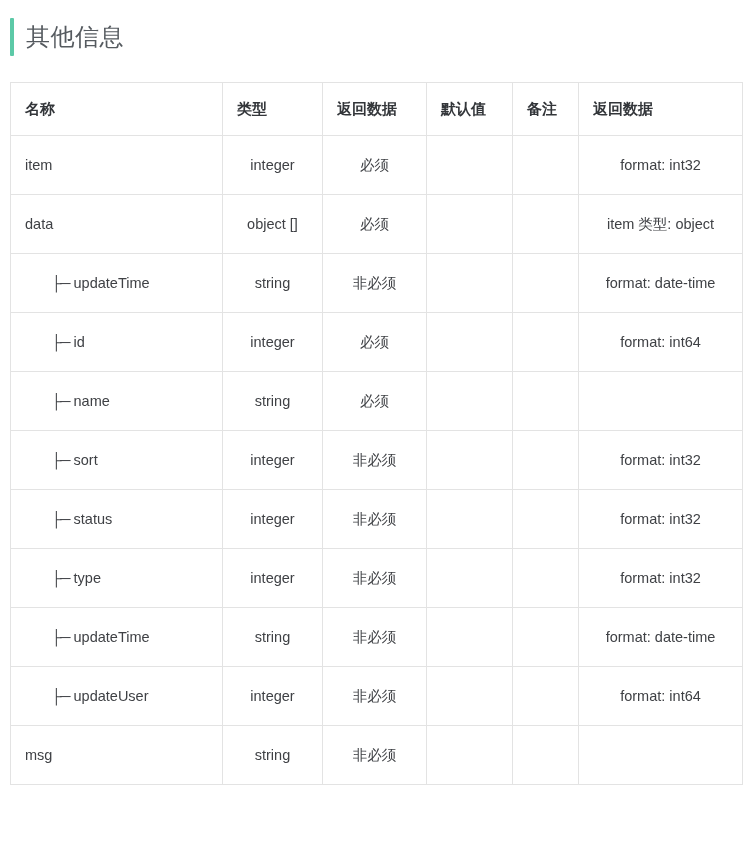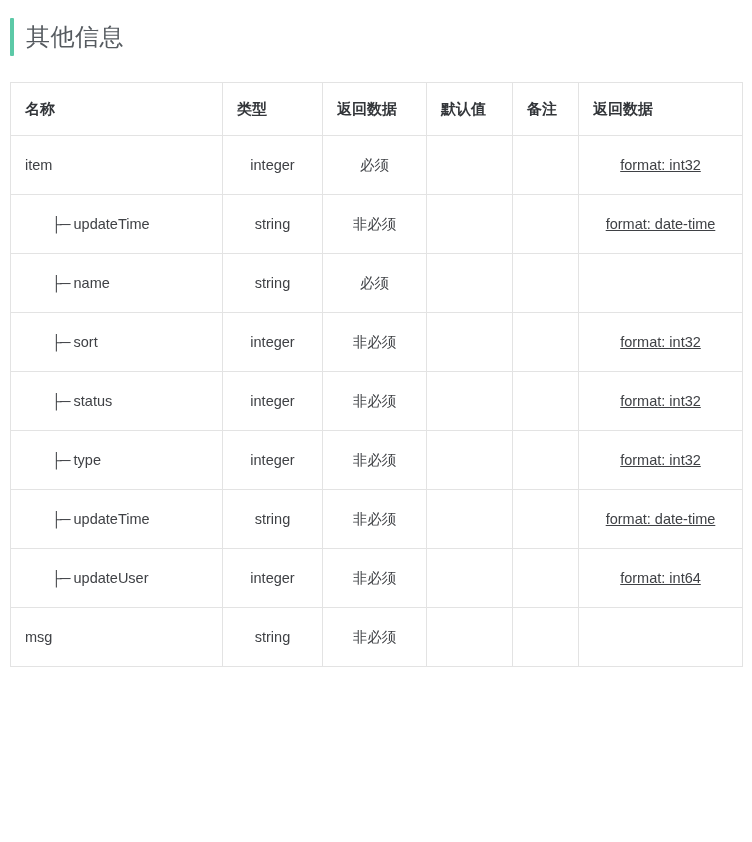--- a/index.html
+++ b/index.html
@@ -75,21 +75,20 @@
   td.c-type,
   td.c-required {
     text-align: center;
   }
   td.c-default,
   td.c-remark {
     text-align: left;
   }
   td.c-other {
     text-align: center;
-    text-decoration: underline;
   }
   .indent1 {
     padding-left: 26px;
     display: inline-block;
   }
   .tree-glyph {
     letter-spacing: -1px;
     margin-right: 4px;
   }
   col.w-name { width: 212px; }
@@ -132,26 +131,42 @@
       <tbody id="table-body">
           <tr>
             <td class="c-name"><span>item</span></td>
             <td class="c-type">integer</td>
             <td class="c-required">必须</td>
             <td class="c-default"></td>
             <td class="c-remark"></td>
             <td class="c-other">format: int32</td>
           </tr>
           <tr>
+            <td class="c-name"><span>data</span></td>
+            <td class="c-type">object []</td>
+            <td class="c-required">必须</td>
+            <td class="c-default"></td>
+            <td class="c-remark"></td>
+            <td class="c-other">item 类型: object</td>
+          </tr>
+          <tr>
             <td class="c-name"><span class="indent1"><span class="tree-glyph">├─</span><span>updateTime</span></span></td>
             <td class="c-type">string</td>
             <td class="c-required">非必须</td>
             <td class="c-default"></td>
             <td class="c-remark"></td>
             <td class="c-other">format: date-time</td>
+          </tr>
+          <tr>
+            <td class="c-name"><span class="indent1"><span class="tree-glyph">├─</span><span>id</span></span></td>
+            <td class="c-type">integer</td>
+            <td class="c-required">必须</td>
+            <td class="c-default"></td>
+            <td class="c-remark"></td>
+            <td class="c-other">format: int64</td>
           </tr>
           <tr>
             <td class="c-name"><span class="indent1"><span class="tree-glyph">├─</span><span>name</span></span></td>
             <td class="c-type">string</td>
             <td class="c-required">必须</td>
             <td class="c-default"></td>
             <td class="c-remark"></td>
             <td class="c-other"></td>
           </tr>
           <tr>

